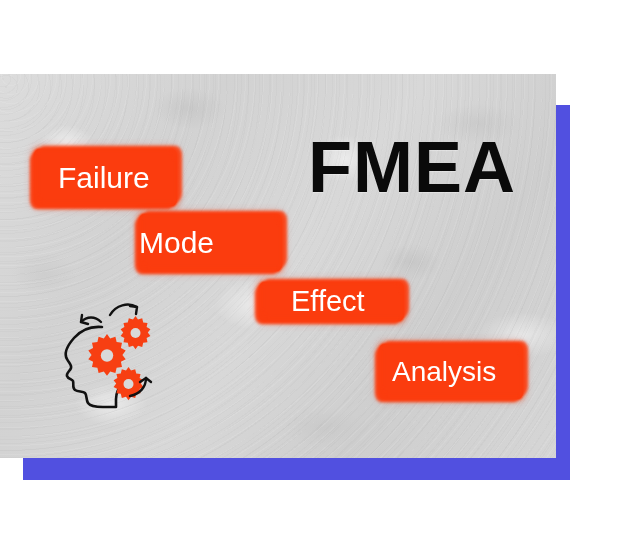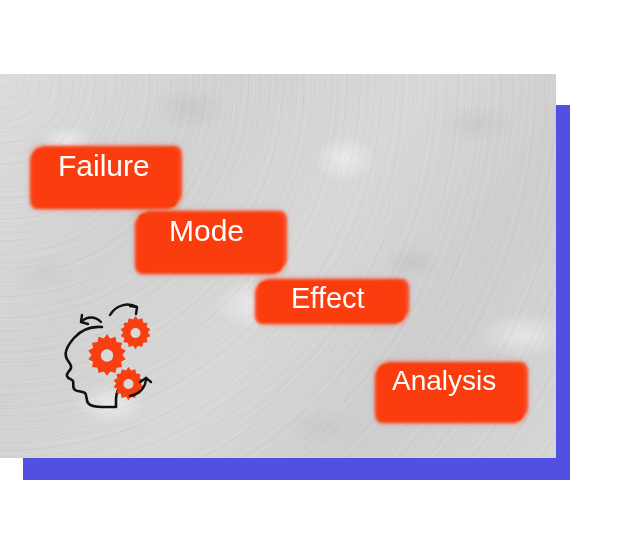--- a/index.html
+++ b/index.html
@@ -84,21 +84,21 @@
     line-height: 1;
     white-space: nowrap;
     text-shadow: 0 1px 1px rgba(255,255,255,.35);
   }
 
   
   .marker {
     position: absolute;
     z-index: 5;
     display: flex;
-    align-items: flex-start;
+    align-items: center;
     color: #ffffff;
     font-family: "Liberation Sans", sans-serif;
     font-weight: 400;
     white-space: nowrap;
   }
   .marker .ink {
     position: absolute;
     inset: 0;
     background: #fb3c0e;
     border-radius: 5px / 7px;
@@ -127,24 +127,24 @@
     opacity: .88;
   }
   .marker .label {
     position: relative;
     z-index: 2;
   }
 
   #m-failure  { left: 34px;  top: 149px; width: 143px; height: 57px; }
   #m-failure  .label { font-size: 30px; margin-left: 24px; }
   #m-mode     { left: 139px; top: 214px; width: 143px; height: 57px; }
-  #m-mode     .label { font-size: 30px; margin-left: 30px; }
+  #m-mode     .label { font-size: 30px; }
   #m-effect   { left: 259px; top: 282px; width: 145px; height: 39px; }
   #m-effect   .label { font-size: 29px; margin-left: 32px; }
-  #m-analysis { left: 379px; top: 344px; width: 144px; height: 55px; margin-top: 21px; }
+  #m-analysis { left: 379px; top: 344px; width: 144px; height: 55px; }
   #m-analysis .label { font-size: 28px; margin-left: 13px; }
 
   
   .head-icon {
     position: absolute;
     left: 58px;
     top: 296px;
     width: 110px;
     height: 114px;
     z-index: 5;
@@ -153,20 +153,21 @@
 </style>
 </head>
 <body>
 
 <div id="stage">
 
   <div class="blue-backing"></div>
 
   <div class="card"></div>
 
+  <div class="fmea">FMEA</div>
 
   <div class="marker" id="m-failure">
     <span class="ink"></span>
     <span class="label">Failure</span>
   </div>
 
   <div class="marker" id="m-mode">
     <span class="ink"></span>
     <span class="label">Mode</span>
   </div>

